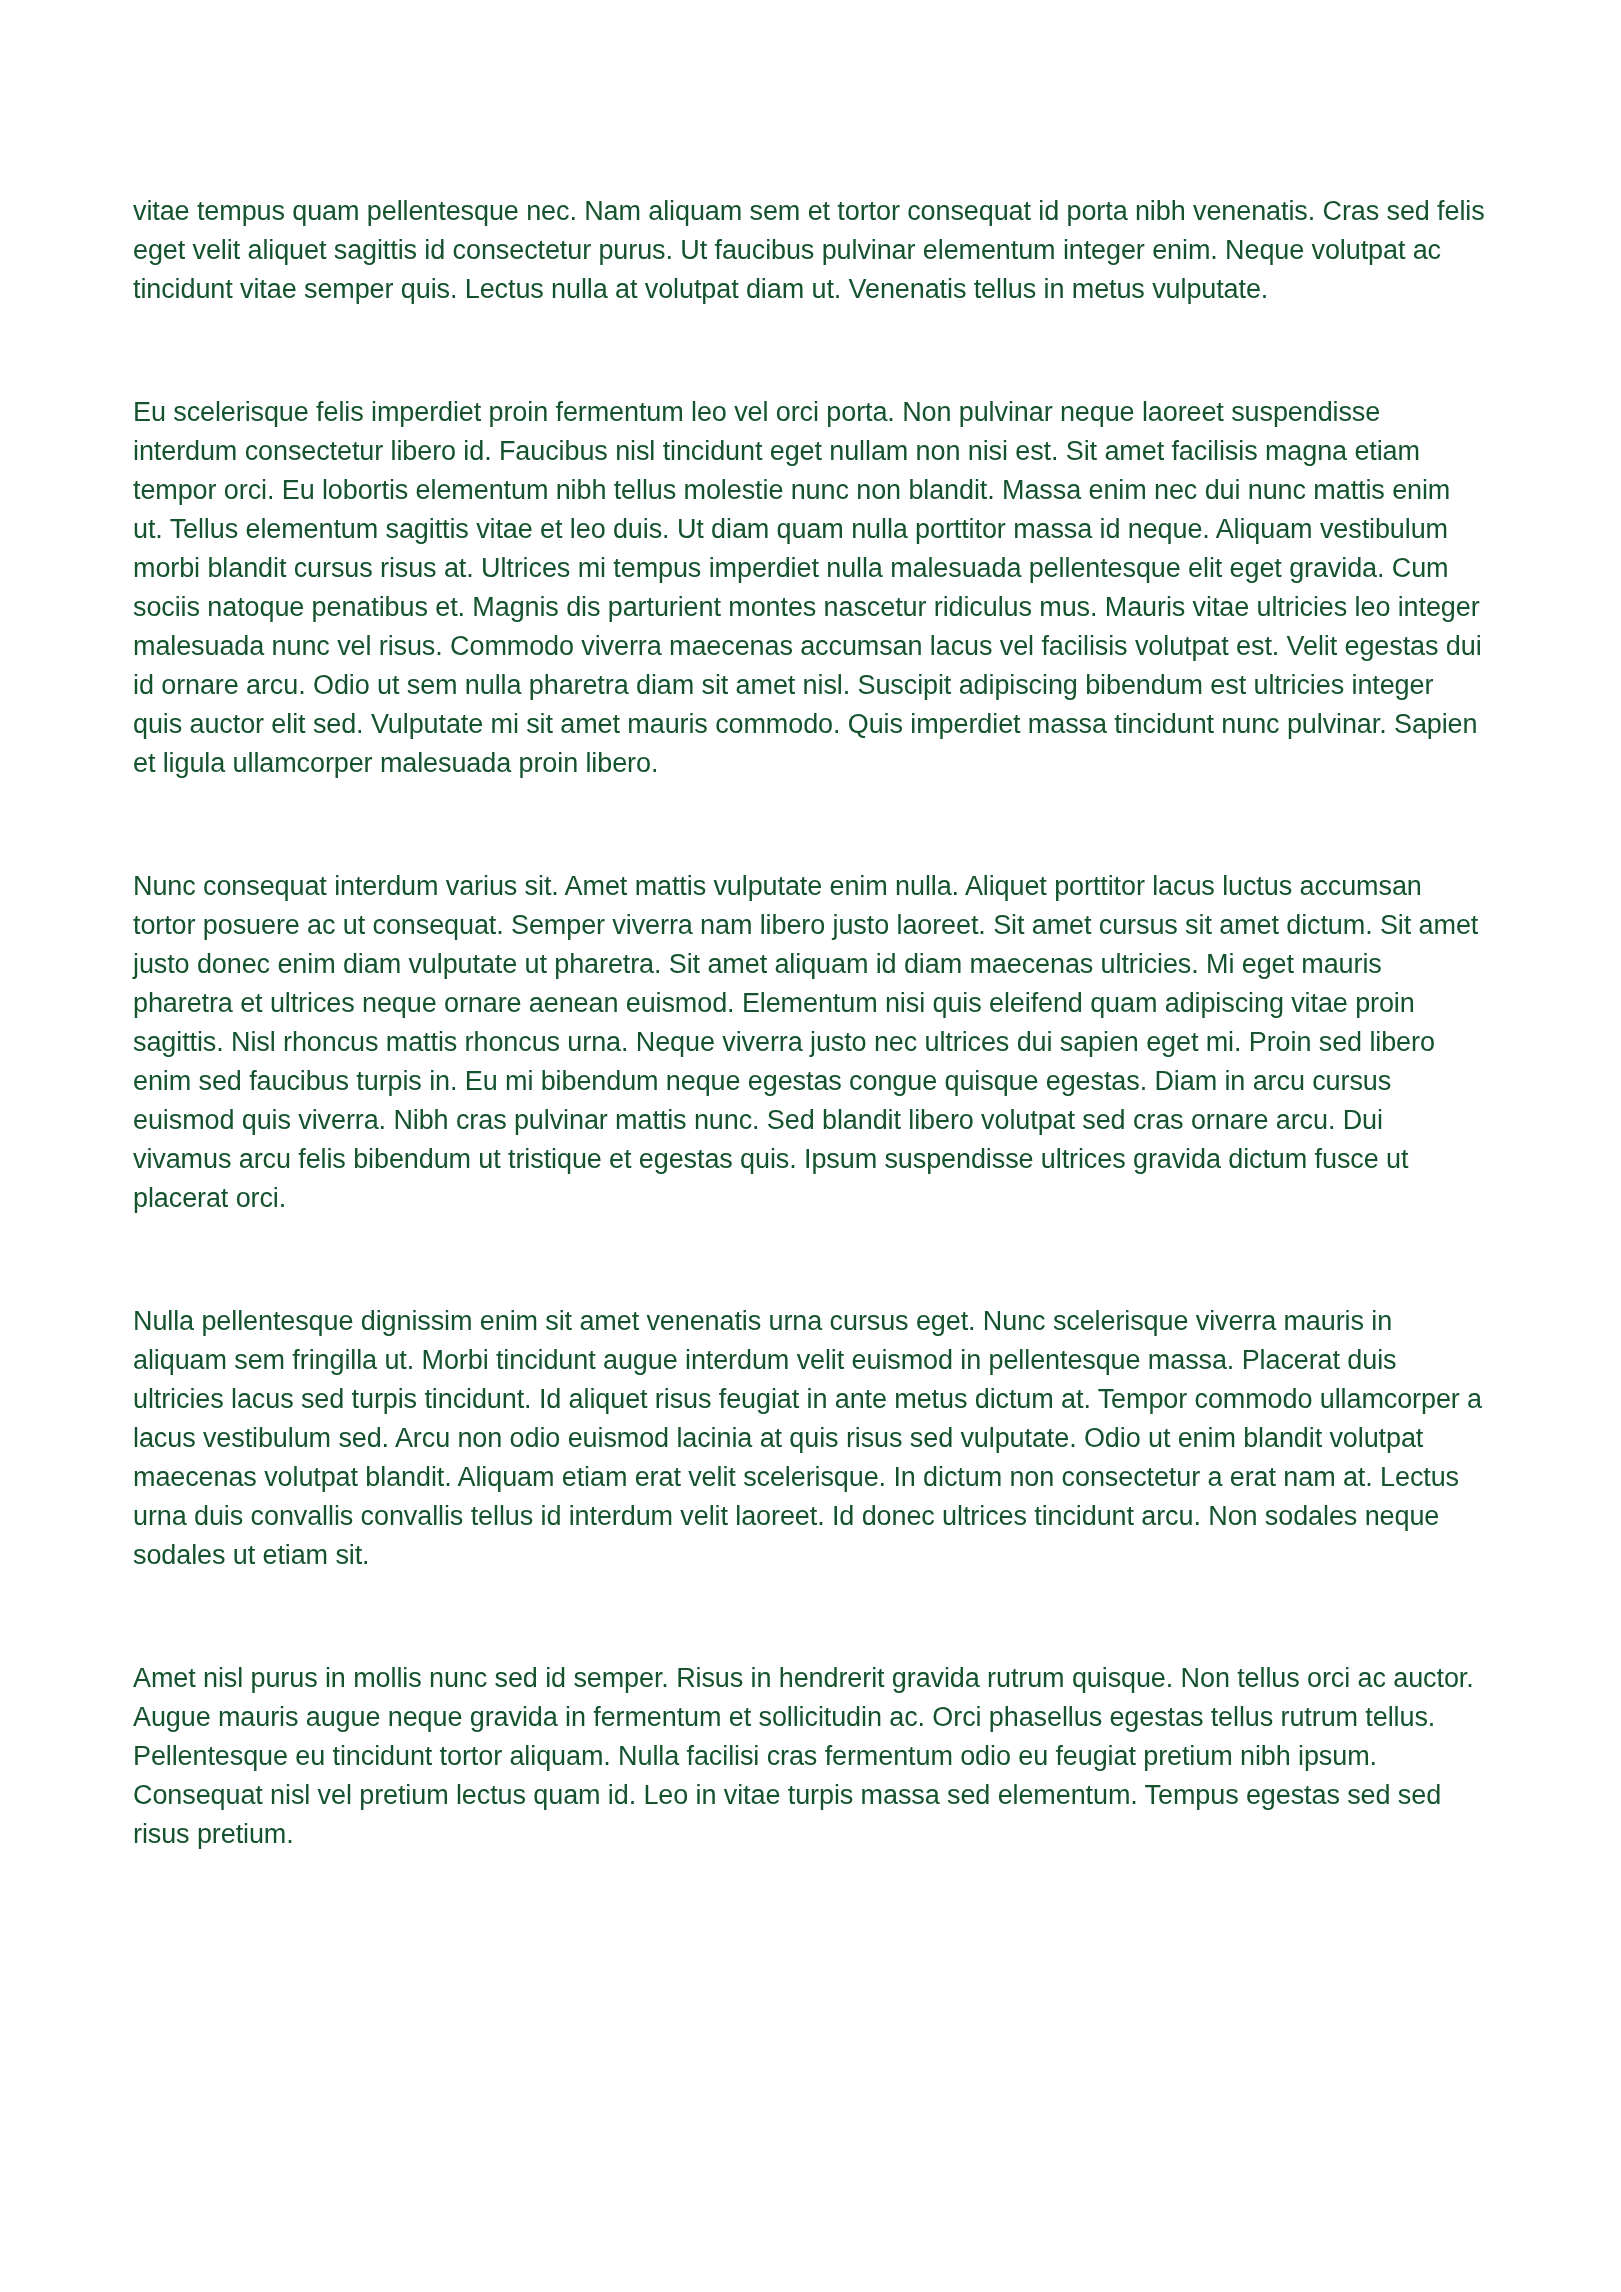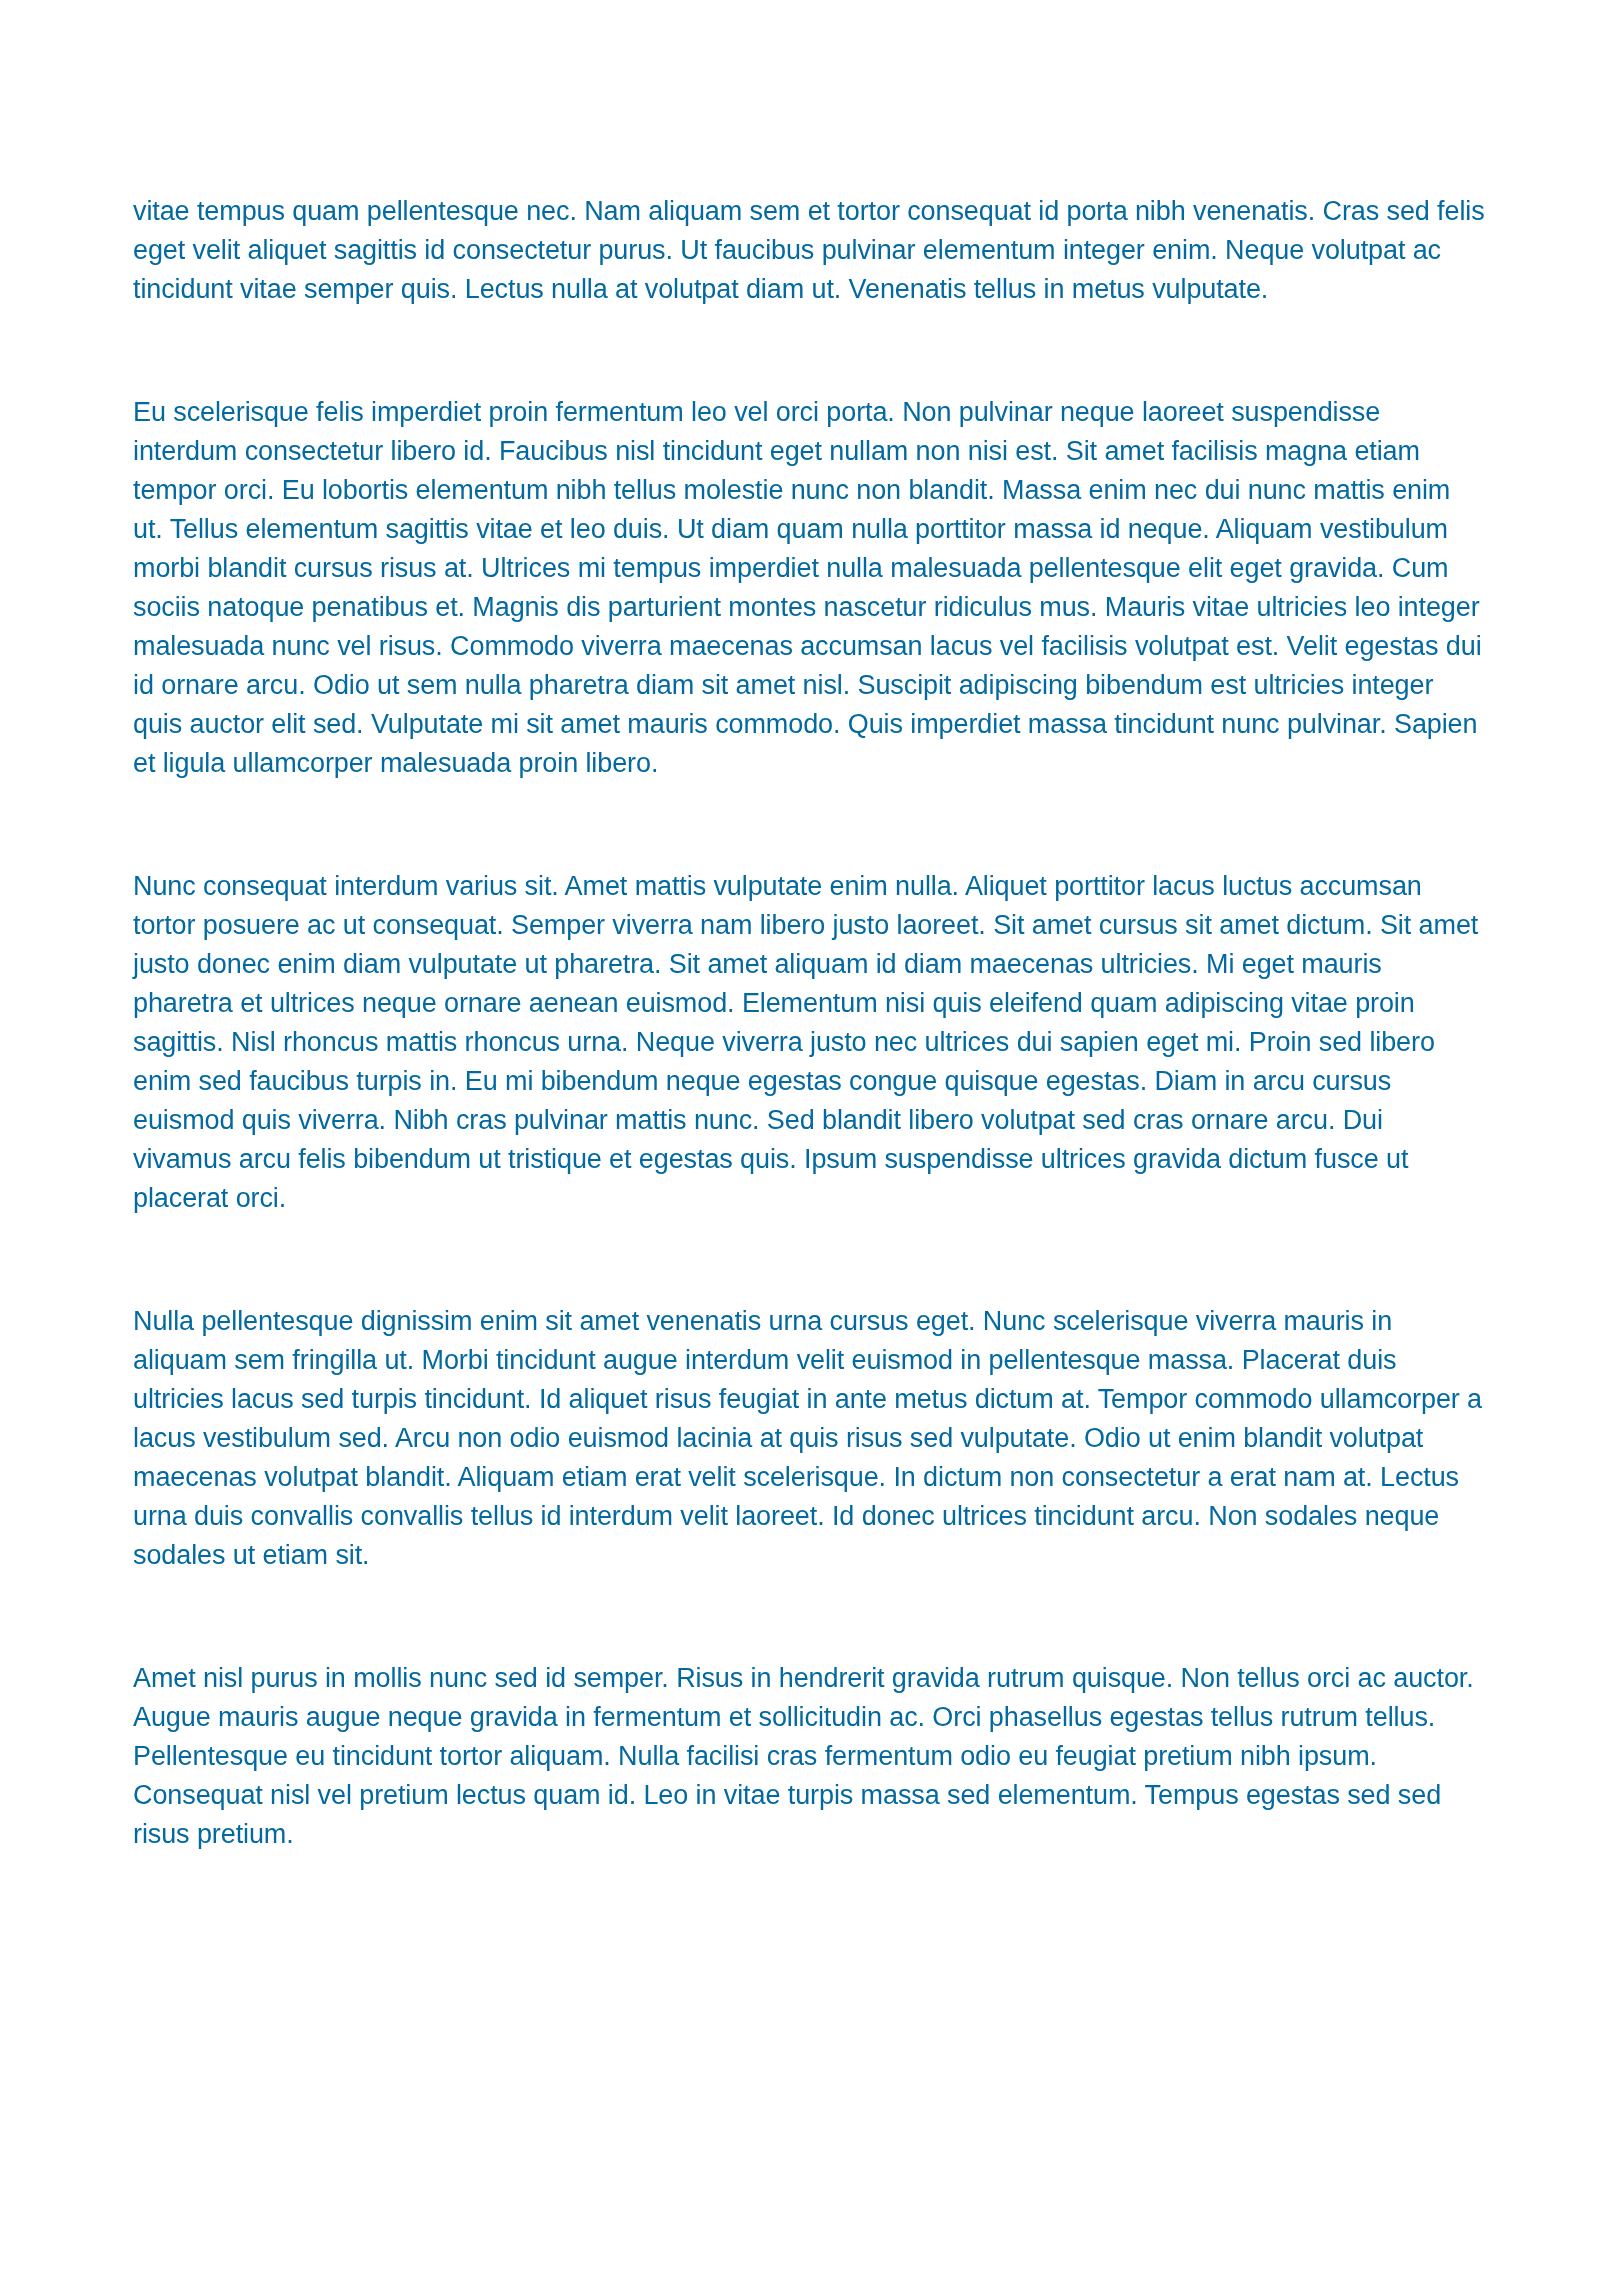--- a/index.html
+++ b/index.html
@@ -18,21 +18,21 @@
     height: 2293px;
     padding: 192px 135px 0 133px;
     background: #ffffff;
   }
   .body-paragraph {
     margin: 0 0 84px 0;
     font-family: "Liberation Sans", sans-serif;
     font-size: 27px;
     line-height: 39px;
     letter-spacing: -0.1px;
-    color: #0369a1;
+    color: #14532d;
     text-align: left;
   }
 </style>
 </head>
 <body>
 
 <div class="document-page">
   <p class="body-paragraph">vitae tempus quam pellentesque nec. Nam aliquam sem et tortor consequat id porta nibh venenatis. Cras sed felis eget velit aliquet sagittis id consectetur purus. Ut faucibus pulvinar elementum integer enim. Neque volutpat ac tincidunt vitae semper quis. Lectus nulla at volutpat diam ut. Venenatis tellus in metus vulputate.</p>
   <p class="body-paragraph">Eu scelerisque felis imperdiet proin fermentum leo vel orci porta. Non pulvinar neque laoreet suspendisse interdum consectetur libero id. Faucibus nisl tincidunt eget nullam non nisi est. Sit amet facilisis magna etiam tempor orci. Eu lobortis elementum nibh tellus molestie nunc non blandit. Massa enim nec dui nunc mattis enim ut. Tellus elementum sagittis vitae et leo duis. Ut diam quam nulla porttitor massa id neque. Aliquam vestibulum morbi blandit cursus risus at. Ultrices mi tempus imperdiet nulla malesuada pellentesque elit eget gravida. Cum sociis natoque penatibus et. Magnis dis parturient montes nascetur ridiculus mus. Mauris vitae ultricies leo integer malesuada nunc vel risus. Commodo viverra maecenas accumsan lacus vel facilisis volutpat est. Velit egestas dui id ornare arcu. Odio ut sem nulla pharetra diam sit amet nisl. Suscipit adipiscing bibendum est ultricies integer quis auctor elit sed. Vulputate mi sit amet mauris commodo. Quis imperdiet massa tincidunt nunc pulvinar. Sapien et ligula ullamcorper malesuada proin libero.</p>
   <p class="body-paragraph">Nunc consequat interdum varius sit. Amet mattis vulputate enim nulla. Aliquet porttitor lacus luctus accumsan tortor posuere ac ut consequat. Semper viverra nam libero justo laoreet. Sit amet cursus sit amet dictum. Sit amet justo donec enim diam vulputate ut pharetra. Sit amet aliquam id diam maecenas ultricies. Mi eget mauris pharetra et ultrices neque ornare aenean euismod. Elementum nisi quis eleifend quam adipiscing vitae proin sagittis. Nisl rhoncus mattis rhoncus urna. Neque viverra justo nec ultrices dui sapien eget mi. Proin sed libero enim sed faucibus turpis in. Eu mi bibendum neque egestas congue quisque egestas. Diam in arcu cursus euismod quis viverra. Nibh cras pulvinar mattis nunc. Sed blandit libero volutpat sed cras ornare arcu. Dui vivamus arcu felis bibendum ut tristique et egestas quis. Ipsum suspendisse ultrices gravida dictum fusce ut placerat orci.</p>

